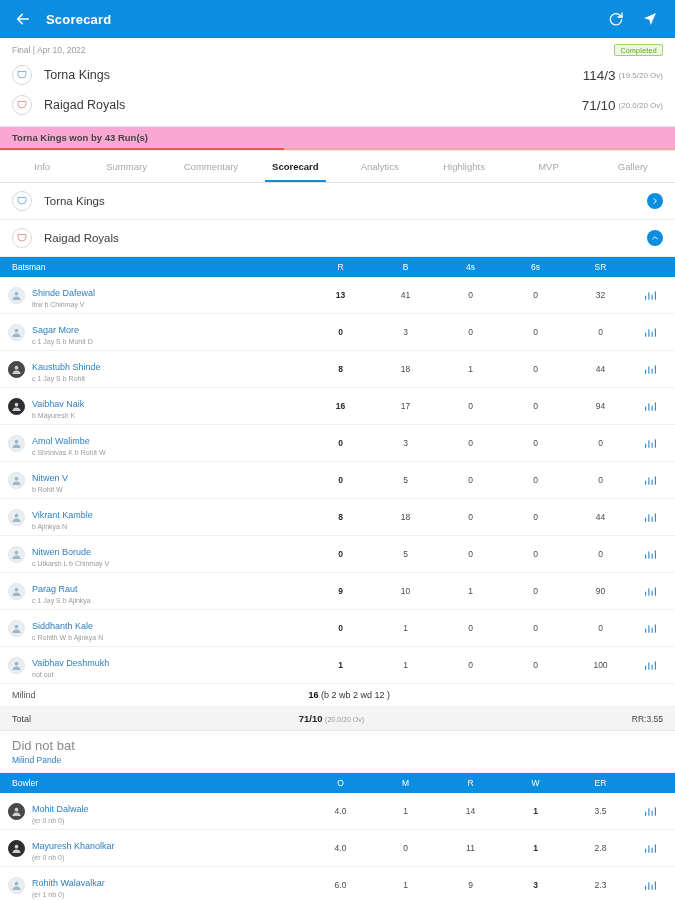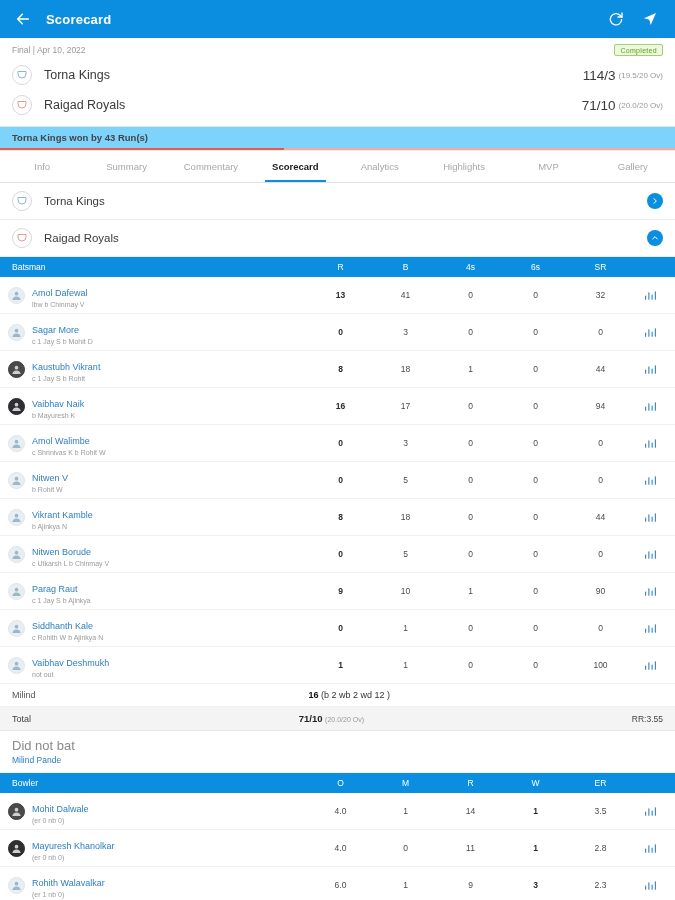--- a/index.html
+++ b/index.html
@@ -34,21 +34,21 @@
   .team-row { display: flex; align-items: center; padding: 5px 0; }
   .team-logo {
     width: 20px; height: 20px; border-radius: 50%; border: 1px solid #d8d8d8;
     display: flex; align-items: center; justify-content: center; background: #fff; flex: 0 0 20px;
   }
   .team-name { font-size: 12.5px; color: #3a3a3a; margin-left: 12px; }
   .team-row .spacer { flex: 1; }
   .team-score { font-size: 13.5px; color: #3a3a3a; }
   .team-overs { font-size: 8px; color: #9a9a9a; margin-left: 3px; }
   .result-bar {
-    background: #7dd3fc; margin: 6px -12px 0 -12px; padding: 5px 12px;
+    background: #f9a8d4; margin: 6px -12px 0 -12px; padding: 5px 12px;
     font-size: 9.5px; color: #444; font-weight: bold; border-top: 1px solid #e4e4e4;
   }
   .progress-line { height: 2px; background: #f4a9a0; margin: 0 -12px; position: relative; }
   .progress-line::after { content: ""; position: absolute; left: 0; top: 0; height: 2px; width: 42%; background: #e8594a; }
 
   
   .tabs {
     display: flex; border-bottom: 1px solid #e0e0e0; background: #fff; flex: 0 0 32px; height: 32px;
   }
   .tab {
@@ -240,21 +240,21 @@
 
     <div id="batting-rows">
         <div class="row">
           <div class="c-name">
             <span class="avatar">
               <svg width="11" height="11" viewBox="0 0 24 24" fill="#9db6c8">
                 <circle cx="12" cy="8" r="4"></circle>
                 <path d="M3 22c0-5 4-8 9-8s9 3 9 8z"></path>
               </svg>
             </span>
-            <span class="nm"><span class="pn">Amol Dafewal</span><span class="sub" style="display:block">lbw b Chinmay V</span></span>
+            <span class="nm"><span class="pn">Shinde Dafewal</span><span class="sub" style="display:block">lbw b Chinmay V</span></span>
           </div>
           <div class="c-num b">13</div>
           <div class="c-num">41</div>
           <div class="c-num">0</div>
           <div class="c-num">0</div>
           <div class="c-num">32</div>
           <div class="c-gr">
             <span>
               <svg class="gr-icon" viewBox="0 0 24 20" fill="none" stroke="#2d7fc0" stroke-width="2" stroke-linecap="round">
                 <line x1="3" y1="17" x2="3" y2="11"></line>
@@ -292,21 +292,21 @@
           </div>
         </div>
         <div class="row">
           <div class="c-name">
             <span class="avatar dark">
               <svg width="11" height="11" viewBox="0 0 24 24" fill="#cfcfcf">
                 <circle cx="12" cy="8" r="4"></circle>
                 <path d="M3 22c0-5 4-8 9-8s9 3 9 8z"></path>
               </svg>
             </span>
-            <span class="nm"><span class="pn">Kaustubh Vikrant</span><span class="sub" style="display:block">c 1 Jay S b Rohit</span></span>
+            <span class="nm"><span class="pn">Kaustubh Shinde</span><span class="sub" style="display:block">c 1 Jay S b Rohit</span></span>
           </div>
           <div class="c-num b">8</div>
           <div class="c-num">18</div>
           <div class="c-num">1</div>
           <div class="c-num">0</div>
           <div class="c-num">44</div>
           <div class="c-gr">
             <span>
               <svg class="gr-icon" viewBox="0 0 24 20" fill="none" stroke="#2d7fc0" stroke-width="2" stroke-linecap="round">
                 <line x1="3" y1="17" x2="3" y2="11"></line>

